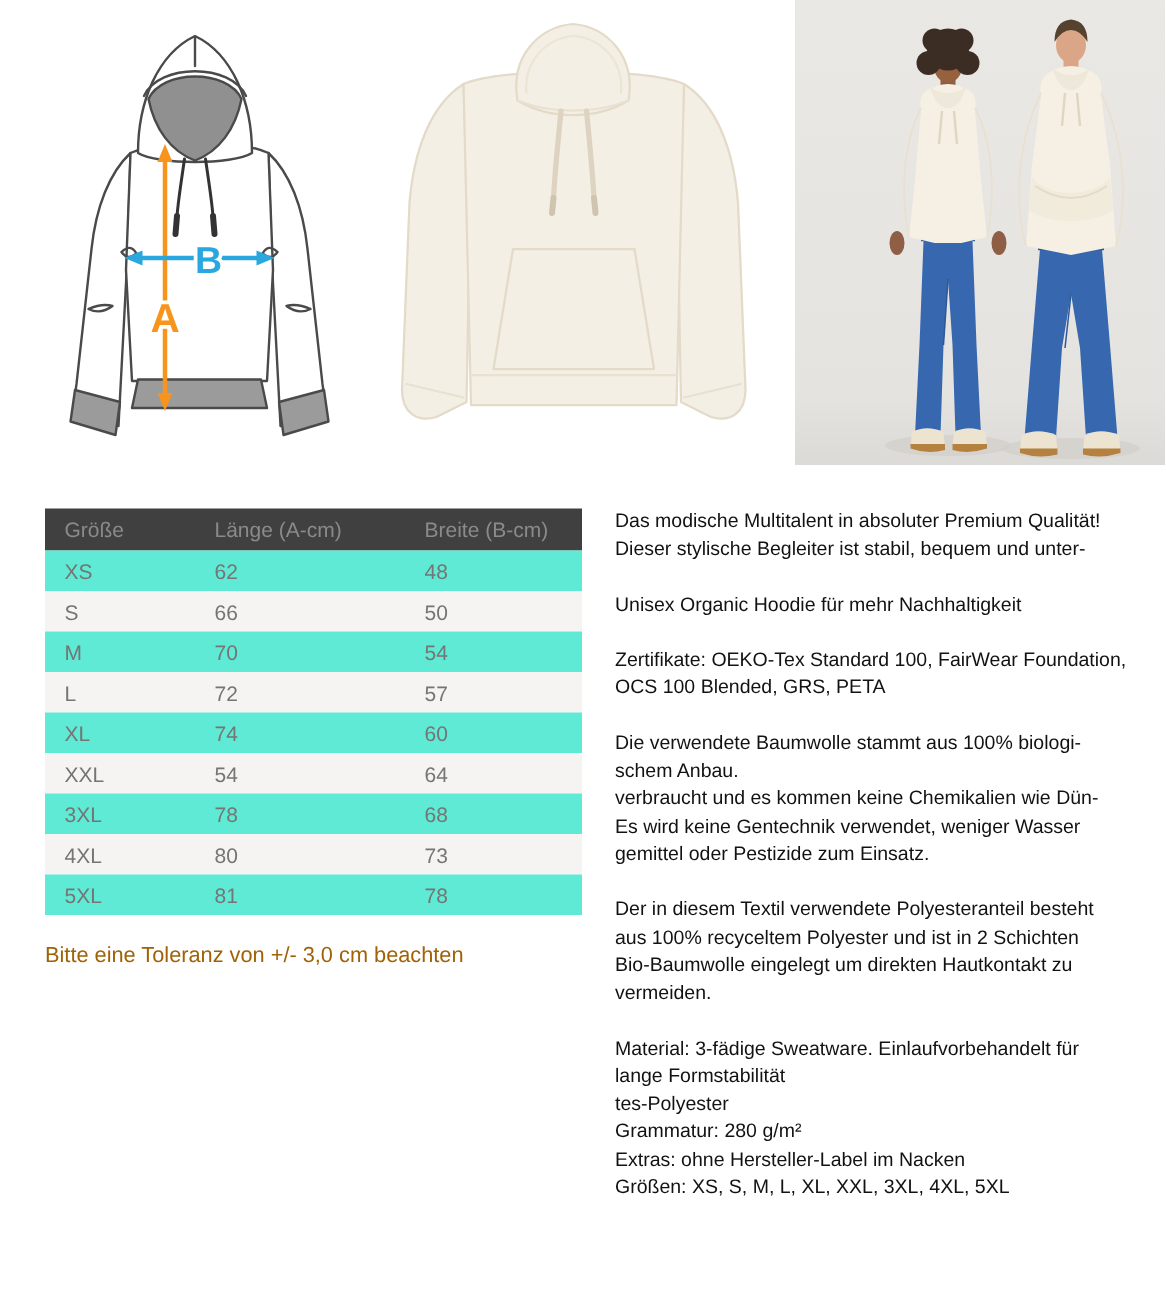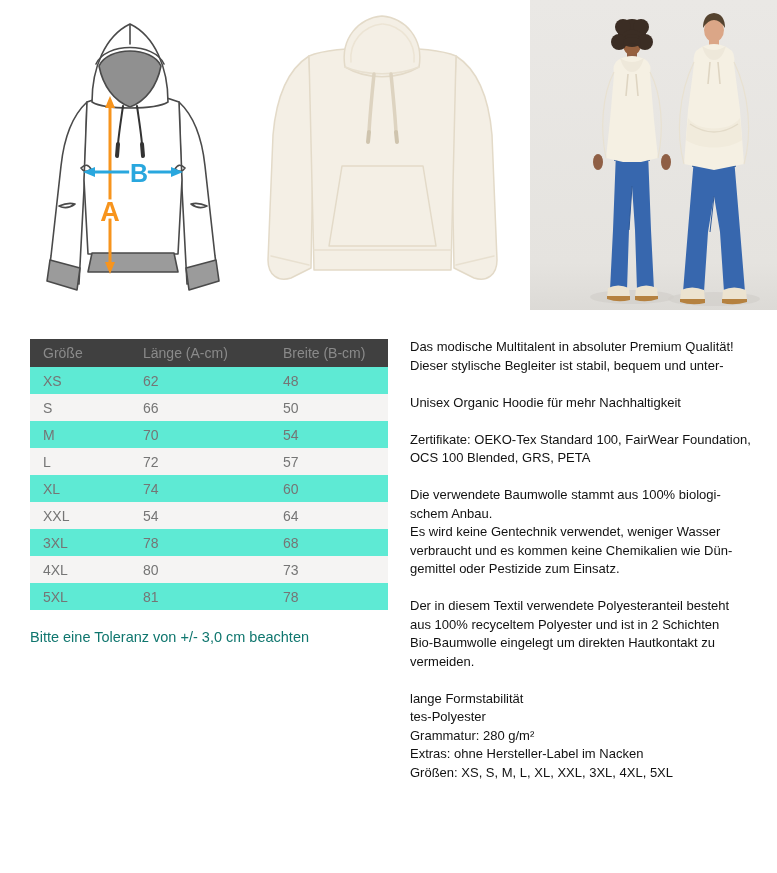--- a/index.html
+++ b/index.html
@@ -10,21 +10,21 @@
   .abs{position:absolute;}
 
   
   .size-table{left:30px;top:339px;width:358px;font-size:14px;}
   .trow{display:grid;grid-template-columns:100px 140px 1fr;align-items:center;height:27px;background:#f5f4f3;}
   .trow .cell{padding-left:13px;color:#757575;}
   .thead{height:28px;background:#404040;}
   .thead .cell{color:#8a8a8a;}
   .trow.striped{background:#5eead4;}
 
-  .note{left:30px;top:629px;font-size:14.5px;color:#0f766e;}
+  .note{left:30px;top:629px;font-size:14.5px;color:#a16207;}
 
   
   .description{left:410px;top:338px;width:365px;font-size:13px;color:#121212;}
   .dline{height:18.5px;line-height:18.5px;white-space:nowrap;}
 
   
   .diagram{left:35px;top:20px;}
   .product-photo{left:245px;top:10px;}
   .models-photo{left:530px;top:0px;}
   svg{display:block;}
@@ -235,29 +235,30 @@
       <div class="dline">Das modische Multitalent in absoluter Premium Qualität!</div>
       <div class="dline">Dieser stylische Begleiter ist stabil, bequem und unter-</div>
       <div class="dline"></div>
       <div class="dline">Unisex Organic Hoodie für mehr Nachhaltigkeit</div>
       <div class="dline"></div>
       <div class="dline">Zertifikate: OEKO-Tex Standard 100, FairWear Foundation,</div>
       <div class="dline">OCS 100 Blended, GRS, PETA</div>
       <div class="dline"></div>
       <div class="dline">Die verwendete Baumwolle stammt aus 100% biologi-</div>
       <div class="dline">schem Anbau.</div>
+      <div class="dline">verbraucht und es kommen keine Chemikalien wie Dün-</div>
       <div class="dline">Es wird keine Gentechnik verwendet, weniger Wasser</div>
-      <div class="dline">verbraucht und es kommen keine Chemikalien wie Dün-</div>
       <div class="dline">gemittel oder Pestizide zum Einsatz.</div>
       <div class="dline"></div>
       <div class="dline">Der in diesem Textil verwendete Polyesteranteil besteht</div>
       <div class="dline">aus 100% recyceltem Polyester und ist in 2 Schichten</div>
       <div class="dline">Bio-Baumwolle eingelegt um direkten Hautkontakt zu</div>
       <div class="dline">vermeiden.</div>
       <div class="dline"></div>
+      <div class="dline">Material: 3-fädige Sweatware. Einlaufvorbehandelt für</div>
       <div class="dline">lange Formstabilität</div>
       <div class="dline">tes-Polyester</div>
       <div class="dline">Grammatur: 280 g/m²</div>
       <div class="dline">Extras: ohne Hersteller-Label im Nacken</div>
       <div class="dline">Größen:  XS, S, M, L, XL, XXL, 3XL, 4XL, 5XL</div>
     </div>
 
 </div>
 
 </body></html>

